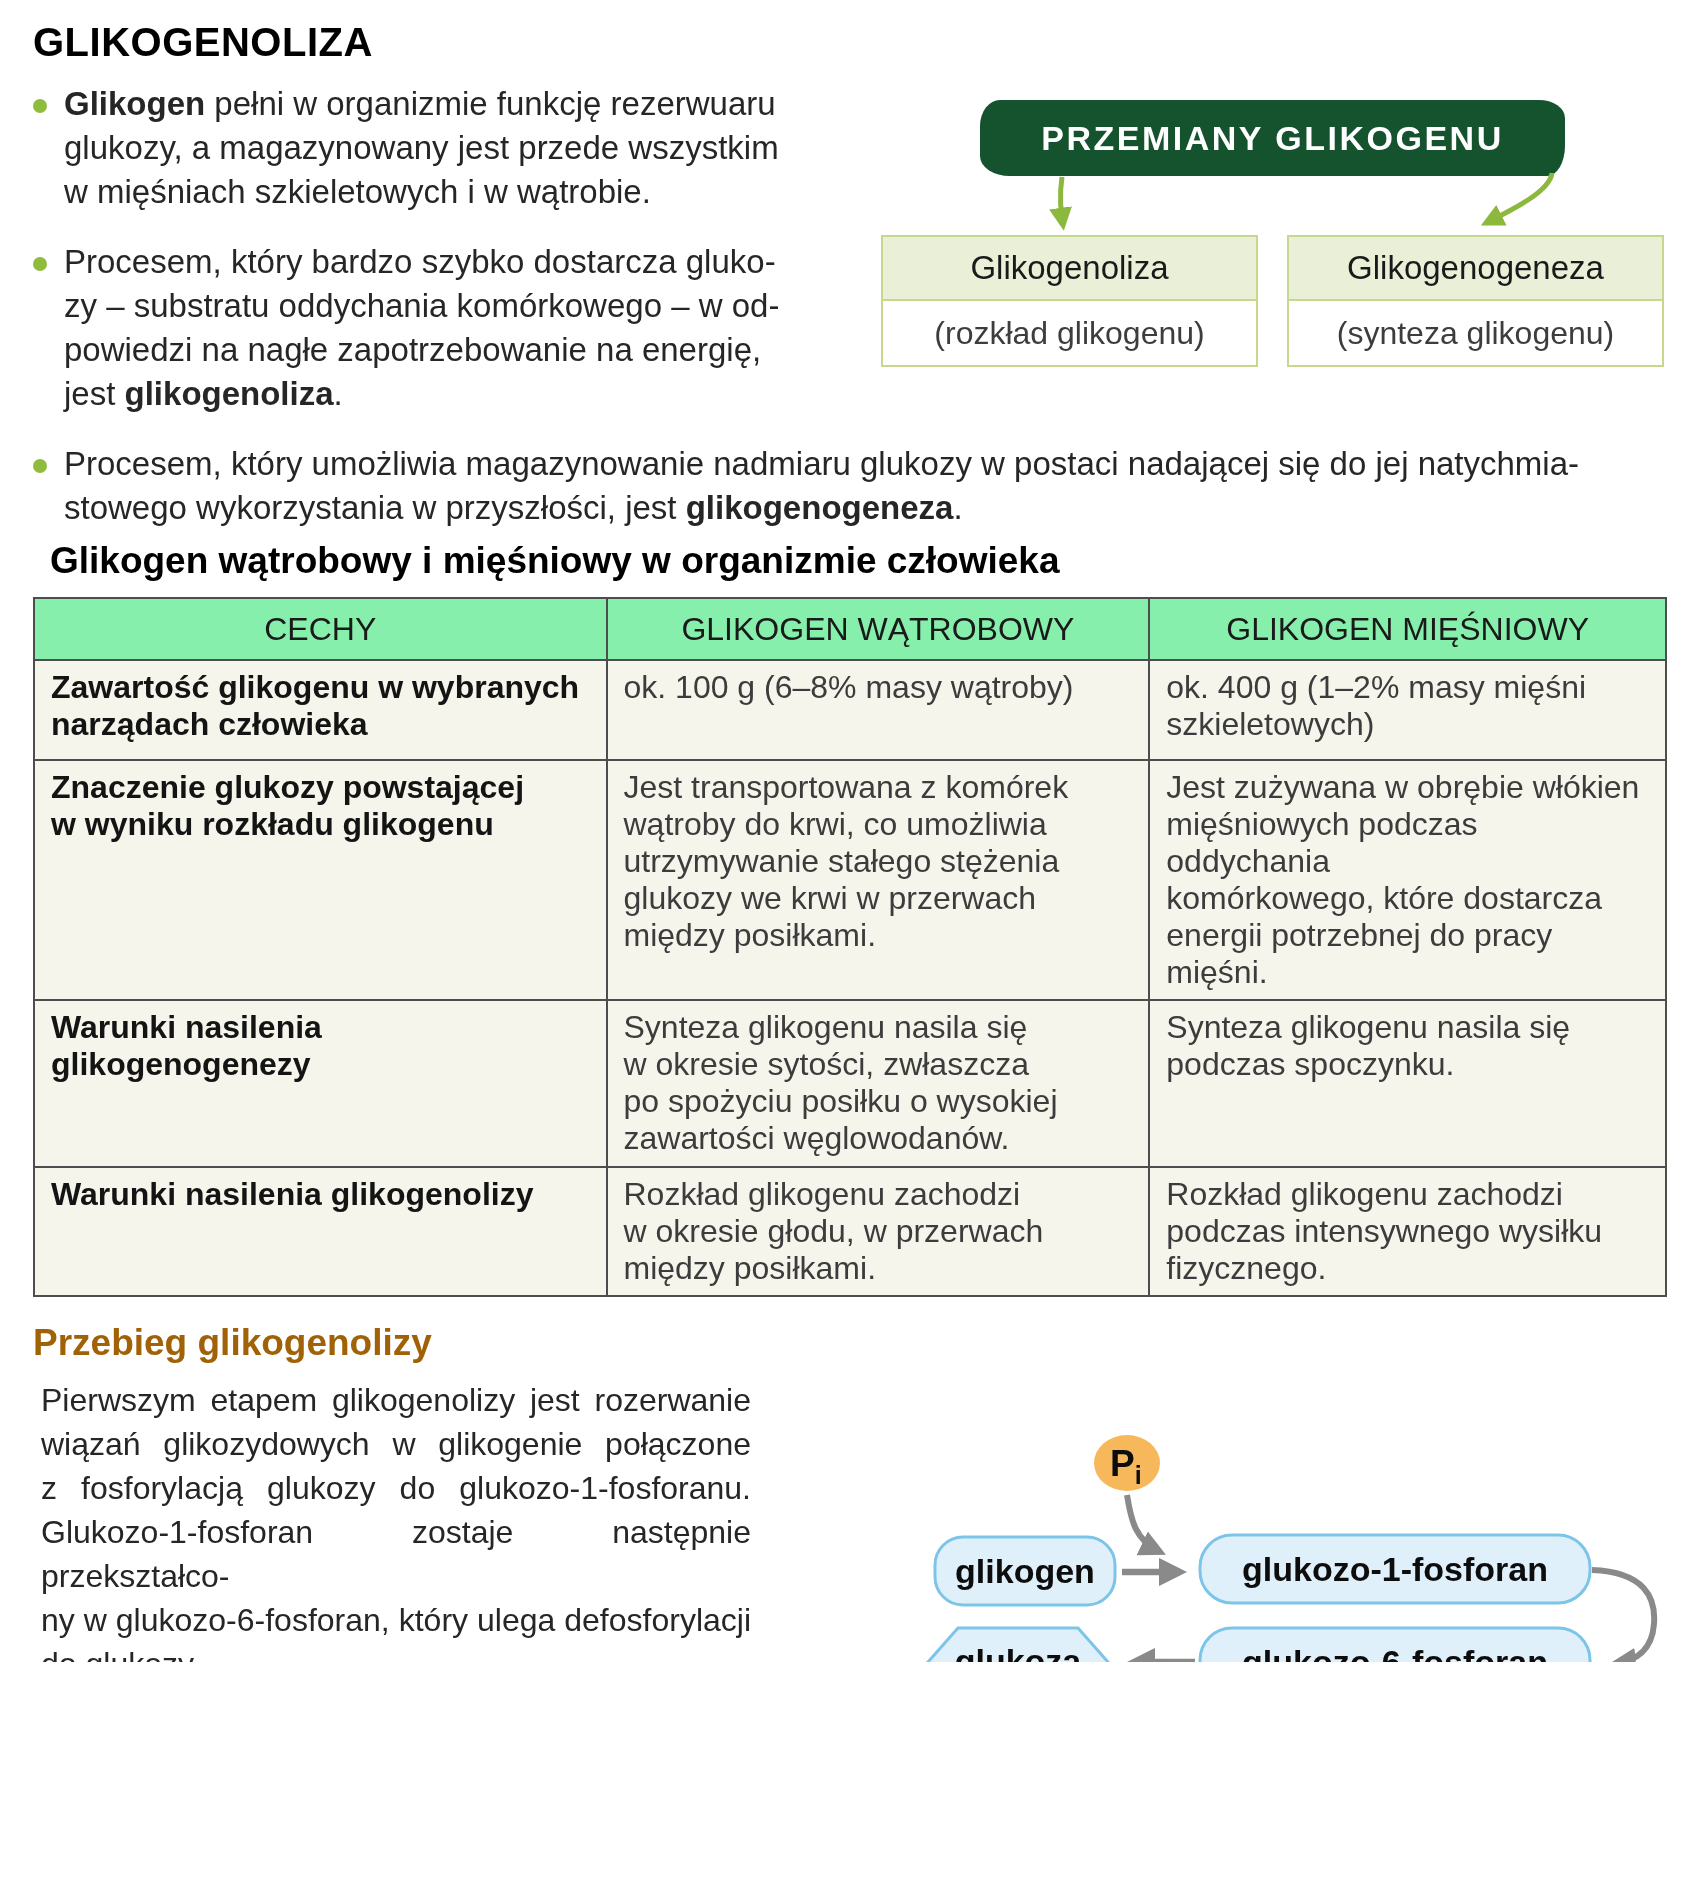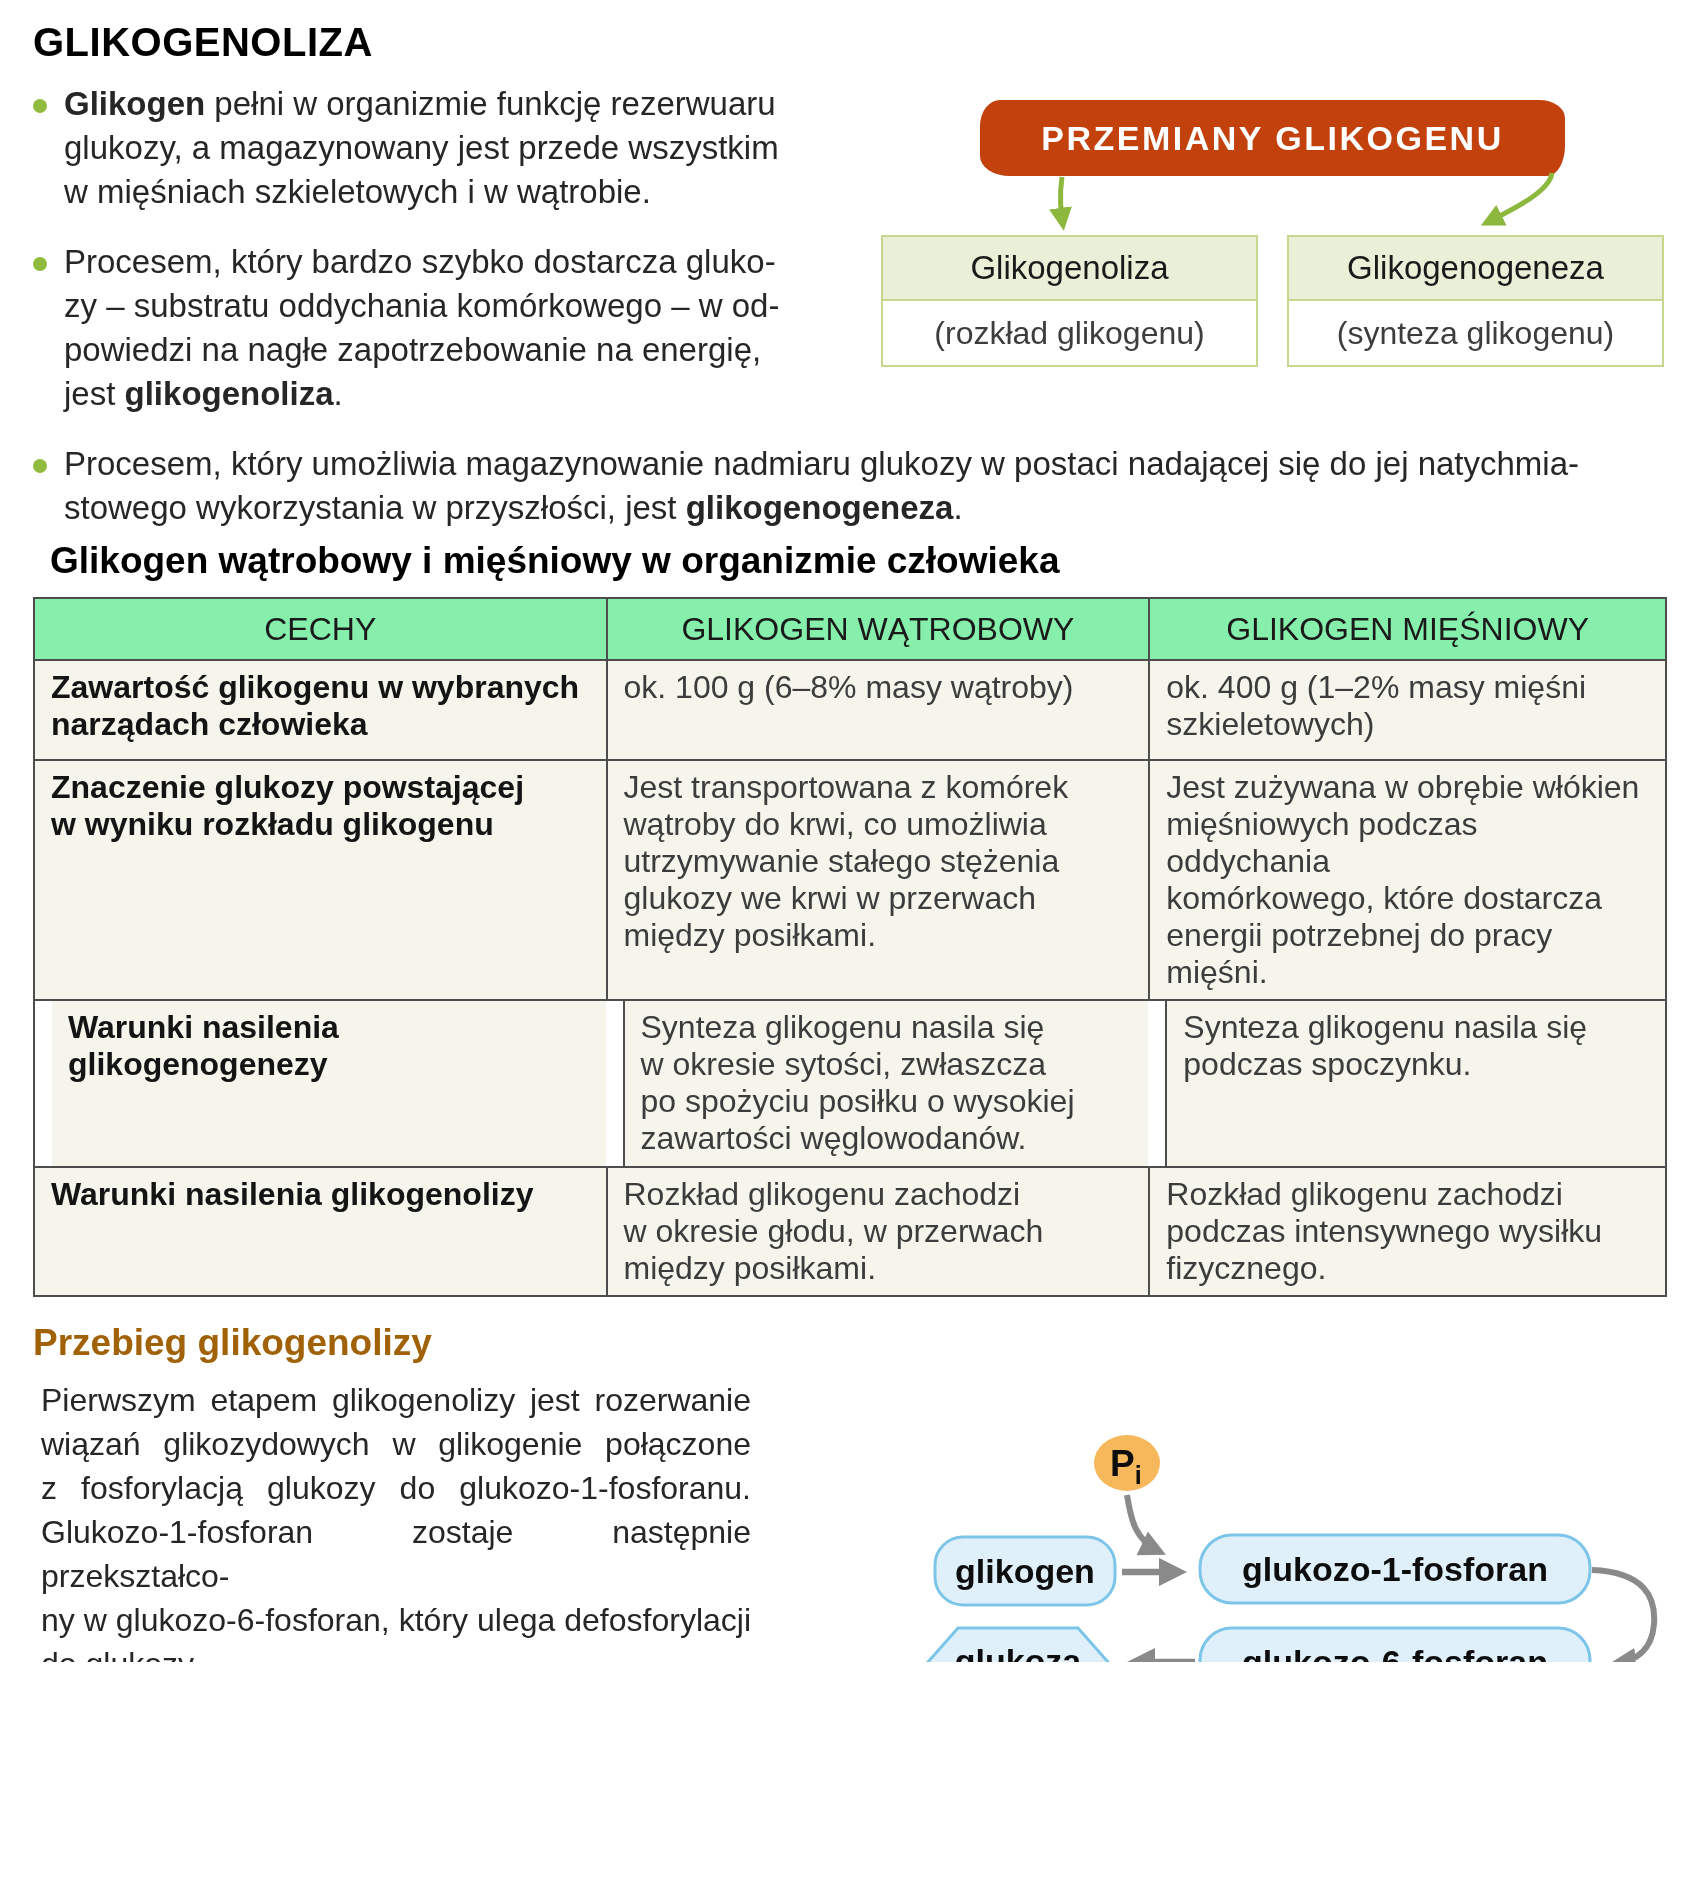--- a/index.html
+++ b/index.html
@@ -16,21 +16,21 @@
 
   
   #bullets{position:absolute;left:33px;top:82px;width:1640px;}
   .bullet{display:flex;align-items:flex-start;margin-bottom:26px;}
   .dot{flex:0 0 14px;width:14px;height:14px;border-radius:50%;background:#8fbc3c;margin:17px 17px 0 0;}
   .blines{font-size:33px;line-height:44px;color:#262626;}
 
   
   #top-diagram{position:absolute;left:850px;top:85px;width:835px;height:300px;}
   #banner{
-    position:absolute;left:130px;top:15px;width:585px;height:76px;background:#c2410c;
+    position:absolute;left:130px;top:15px;width:585px;height:76px;background:#14532d;
     border-radius:20px 26px 18px 30px / 26px 18px 30px 20px;
     display:flex;align-items:center;justify-content:center;
     color:#ffffff;font-size:34px;font-weight:700;letter-spacing:2.5px;
   }
   #top-arrows{position:absolute;left:0;top:0;}
   .gbox{position:absolute;top:150px;width:377px;height:132px;border:2px solid #c6d88e;background:#ffffff;box-sizing:border-box;}
   .gbox .bhead{height:62px;background:#eaf0d8;border-bottom:2px solid #c6d88e;display:flex;align-items:center;justify-content:center;font-size:33px;color:#1a1a1a;}
   .gbox .bbody{height:64px;display:flex;align-items:center;justify-content:center;font-size:32px;color:#3d3d3d;}
   #gbox-left{left:31px;}
   #gbox-right{left:437px;}
@@ -38,21 +38,21 @@
   
   #gtable{position:absolute;left:33px;top:597px;width:1634px;border:2px solid #4d4d4d;box-sizing:border-box;}
   .trow{display:grid;grid-template-columns:35% 33.3% 31.7%;}
   .trow + .trow{border-top:2px solid #4d4d4d;}
   .cell{box-sizing:border-box;padding:8px 16px;background:#f5f5ec;font-size:32px;line-height:37px;color:#3c3c3c;white-space:pre-line;}
   .cell + .cell{border-left:2px solid #4d4d4d;}
   .cell.feature{font-weight:600;color:#141414;}
   .thead .cell{background:#86efac;text-align:center;padding:10px 16px;font-size:32px;color:#1a1a1a;line-height:40px;}
   .row-a .cell{min-height:98px;}
   .row-b .cell{min-height:198px;}
-  .row-c .cell{min-height:165px;margin-left:17px;}
+  .row-c .cell{min-height:165px;}
   .row-d .cell{min-height:126px;}
 
   
   #process-para{position:absolute;left:33px;top:1378px;width:710px;font-size:32px;line-height:44px;color:#262626;margin-left:8px;}
   #process-para .line{text-align:justify;text-align-last:justify;}
   #process-para .line:last-child{text-align-last:left;}
 
   
   #flow-svg{position:absolute;left:850px;top:1400px;}
   #flow-caption{position:absolute;left:925px;top:1828px;font-size:33px;font-weight:600;color:#a21caf;}

